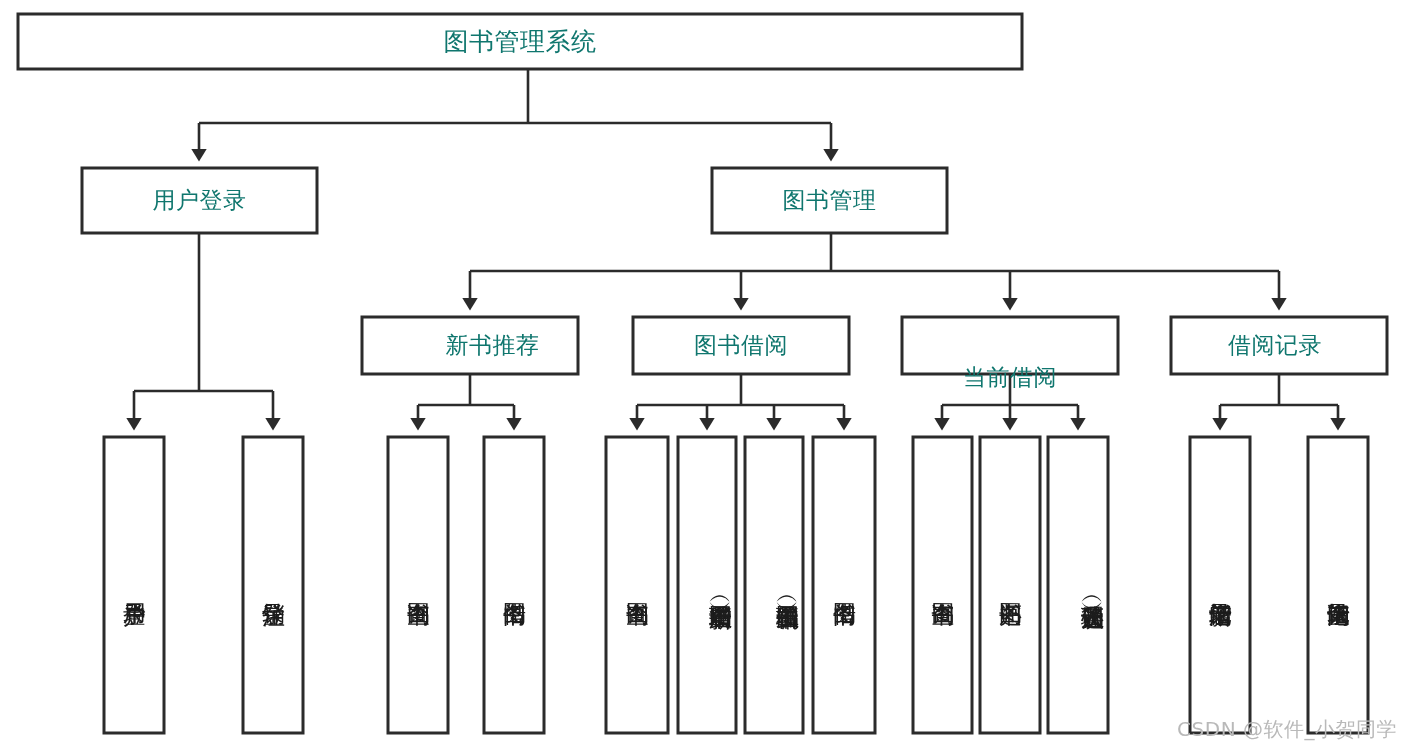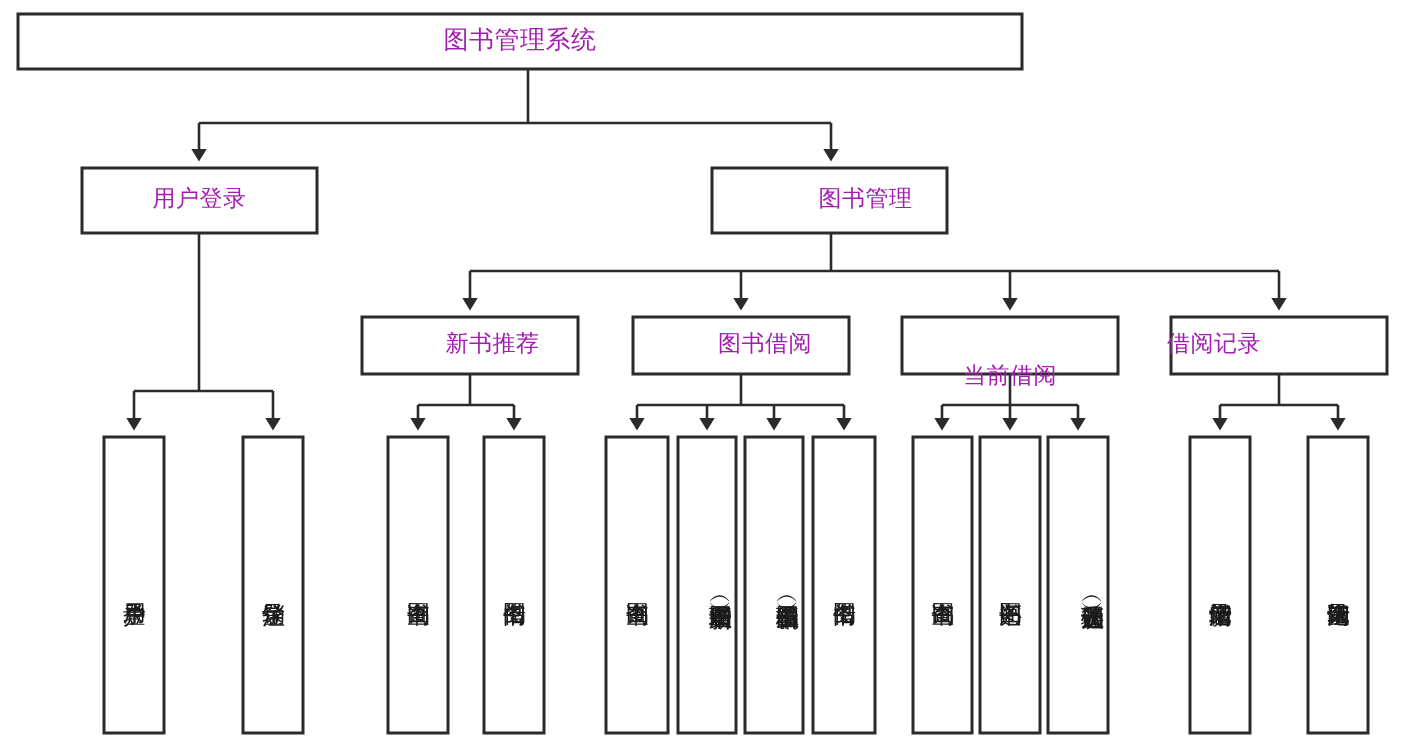--- a/index.html
+++ b/index.html
@@ -42,27 +42,26 @@
   }
   .arrow-head {
     fill: #2b2b2b;
     stroke: none;
   }
   .h-label {
     position: absolute;
     display: flex;
     align-items: center;
     justify-content: center;
-    color: #a21caf;
+    color: #0f766e;
     font-size: 23px;
     line-height: 1;
     letter-spacing: 0.5px;
     white-space: nowrap;
     pointer-events: none;
-    font-family: Liberation Mono, monospace;
   }
   .v-label {
     position: absolute;
     display: flex;
     align-items: flex-start;
     justify-content: center;
     color: #1c1c1c;
     font-size: 23px;
     line-height: 1.38;
     writing-mode: vertical-rl;
@@ -178,35 +177,36 @@
       <path class="edge" d="M1279,374 L1279,405"></path>
       <path class="edge" d="M1220,405 L1338,405"></path>
       <path class="edge" d="M1220,405 L1220,419" marker-end="url(#tri)"></path>
       <path class="edge" d="M1338,405 L1338,419" marker-end="url(#tri)"></path>
     </g>
   </svg>
 
   <div class="h-label root-label" style="left:18px; top:14px; width:1004px; height:55px;">图书管理系统</div>
 
   <div class="h-label" style="left:82px; top:168px; width:235px; height:65px;border-radius:30px;">用户登录</div>
-  <div class="h-label" style="left:748px; top:168px; width:235px; height:65px;">图书管理</div>
+  <div class="h-label" style="left:712px; top:168px; width:235px; height:65px;">图书管理</div>
 
   <div class="h-label" style="left:362px; top:317px; width:261px; height:57px;">新书推荐</div>
-  <div class="h-label" style="left:633px; top:317px; width:216px; height:57px;padding-left:24px;">图书借阅</div>
+  <div class="h-label" style="left:633px; top:317px; width:216px; height:57px;">图书借阅</div>
   <div class="h-label" style="left:902px; top:317px; width:216px; height:57px;margin-top:32px;">当前借阅</div>
-  <div class="h-label" style="left:1106px; top:317px; width:216px; height:57px;">借阅记录</div>
+  <div class="h-label" style="left:1167px; top:317px; width:216px; height:57px;">借阅记录</div>
 
   <div class="v-label mid" style="left:104px; top:437px; width:60px; height:296px;">用户登录</div>
   <div class="v-label mid" style="left:243px; top:437px; width:60px; height:296px;">注销登录</div>
   <div class="v-label mid" style="left:388px; top:437px; width:60px; height:296px;">查询图书</div>
   <div class="v-label mid" style="left:484px; top:437px; width:60px; height:296px;">借阅图书</div>
   <div class="v-label mid" style="left:606px; top:437px; width:62px; height:296px;">查询图书</div>
   <div class="v-label" style="left:678px; top:442px; width:58px; height:291px;">新增图书（管理员）</div>
   <div class="v-label" style="left:745px; top:442px; width:58px; height:291px;">编辑图书（管理员）</div>
   <div class="v-label mid" style="left:813px; top:437px; width:62px; height:296px;">借阅图书</div>
   <div class="v-label mid" style="left:913px; top:437px; width:59px; height:296px;">查询图书</div>
   <div class="v-label mid" style="left:980px; top:437px; width:60px; height:296px;">归还图书</div>
   <div class="v-label" style="left:1048px; top:442px; width:60px; height:291px;">确认归还（管理员）</div>
   <div class="v-label mid" style="left:1190px; top:437px; width:60px; height:296px;">新增借阅记录</div>
   <div class="v-label mid" style="left:1308px; top:437px; width:60px; height:296px;">查询借阅记录</div>
 
+  <div class="watermark">CSDN @软件_小贺同学</div>
 
 </div>
 
 </body></html>

